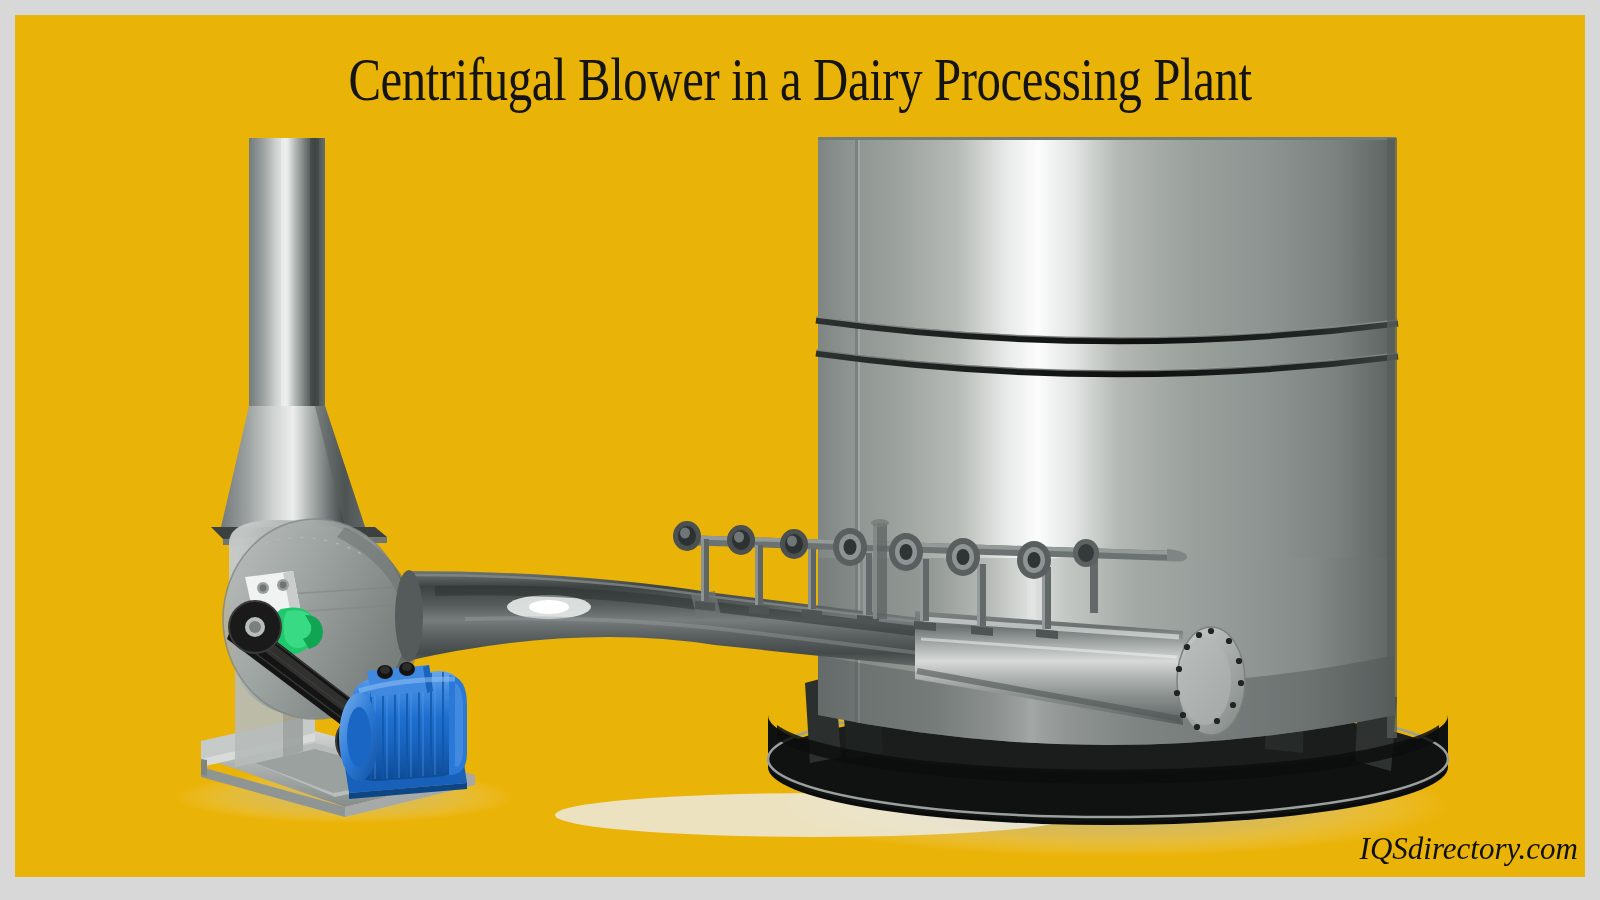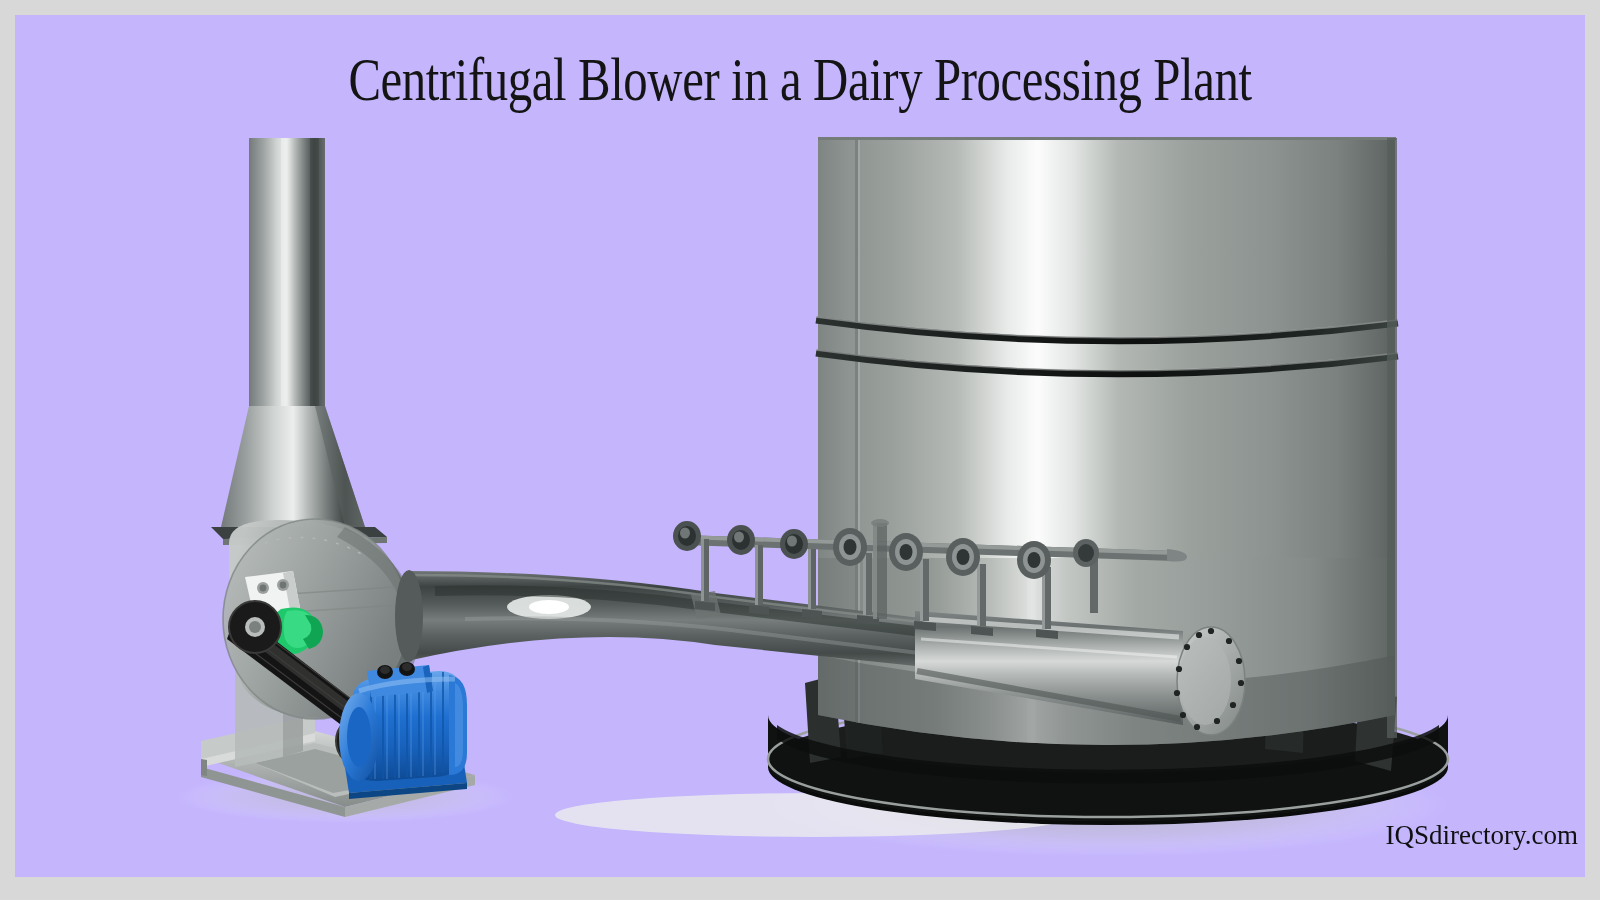--- a/index.html
+++ b/index.html
@@ -16,21 +16,21 @@
     overflow: hidden;
     font-family: "Liberation Serif", "DejaVu Serif", serif;
   }
   
   #canvas {
     position: absolute;
     left: 15px;
     top: 15px;
     width: 1570px;
     height: 862px;
-    background: #c4b5fd;
+    background: #eab308;
     overflow: hidden;
   }
 
   
   #title {
     position: absolute;
     left: 0;
     top: 33px;
     width: 1570px;
     text-align: center;
@@ -42,26 +42,27 @@
     transform: scaleX(0.80);
     transform-origin: 50% 50%;
     white-space: nowrap;
     line-height: 1.05;
   }
 
   
   #watermark {
     position: absolute;
     right: 7px;
-    bottom: 26px;
+    bottom: 10px;
     font-family: "Liberation Serif", "DejaVu Serif", serif;
-    font-size: 27px;
+    font-size: 31px;
     color: #101010;
     letter-spacing: 0px;
     white-space: nowrap;
+    font-style: italic;
   }
 
   
   #scene {
     position: absolute;
     left: 0; top: 0;
     width: 1570px;
     height: 862px;
   }
   #scene svg { display: block; }

